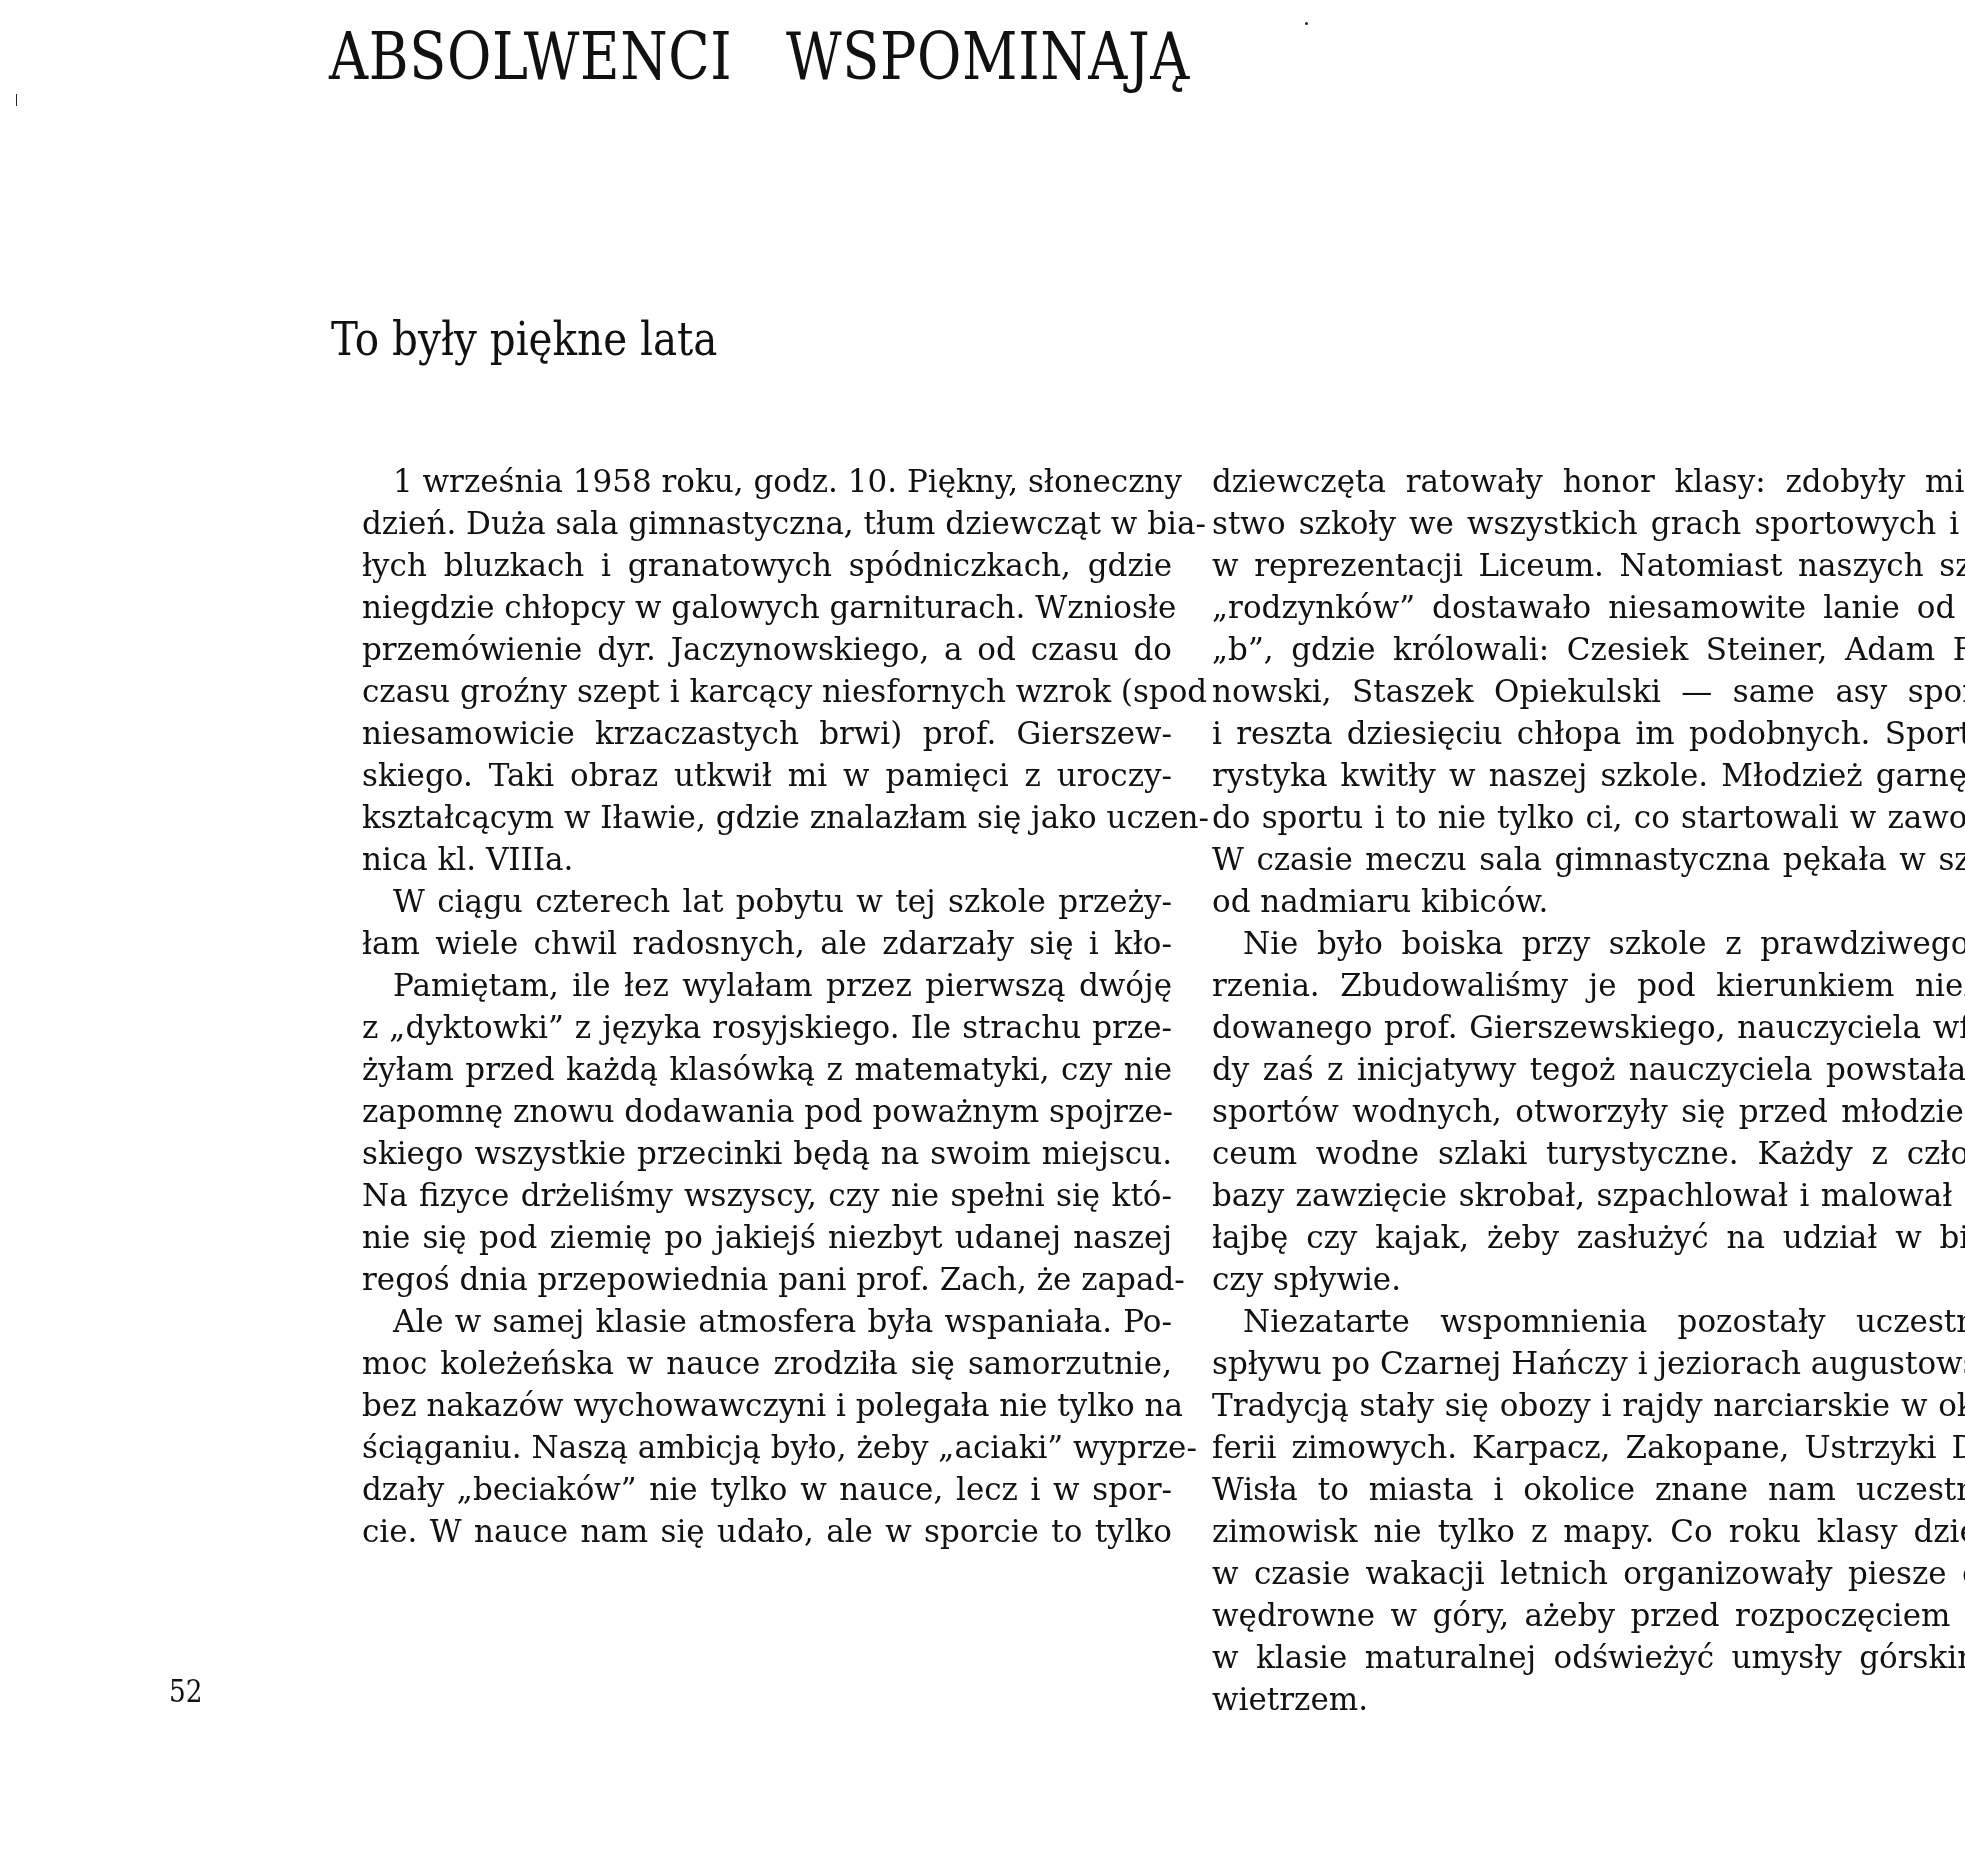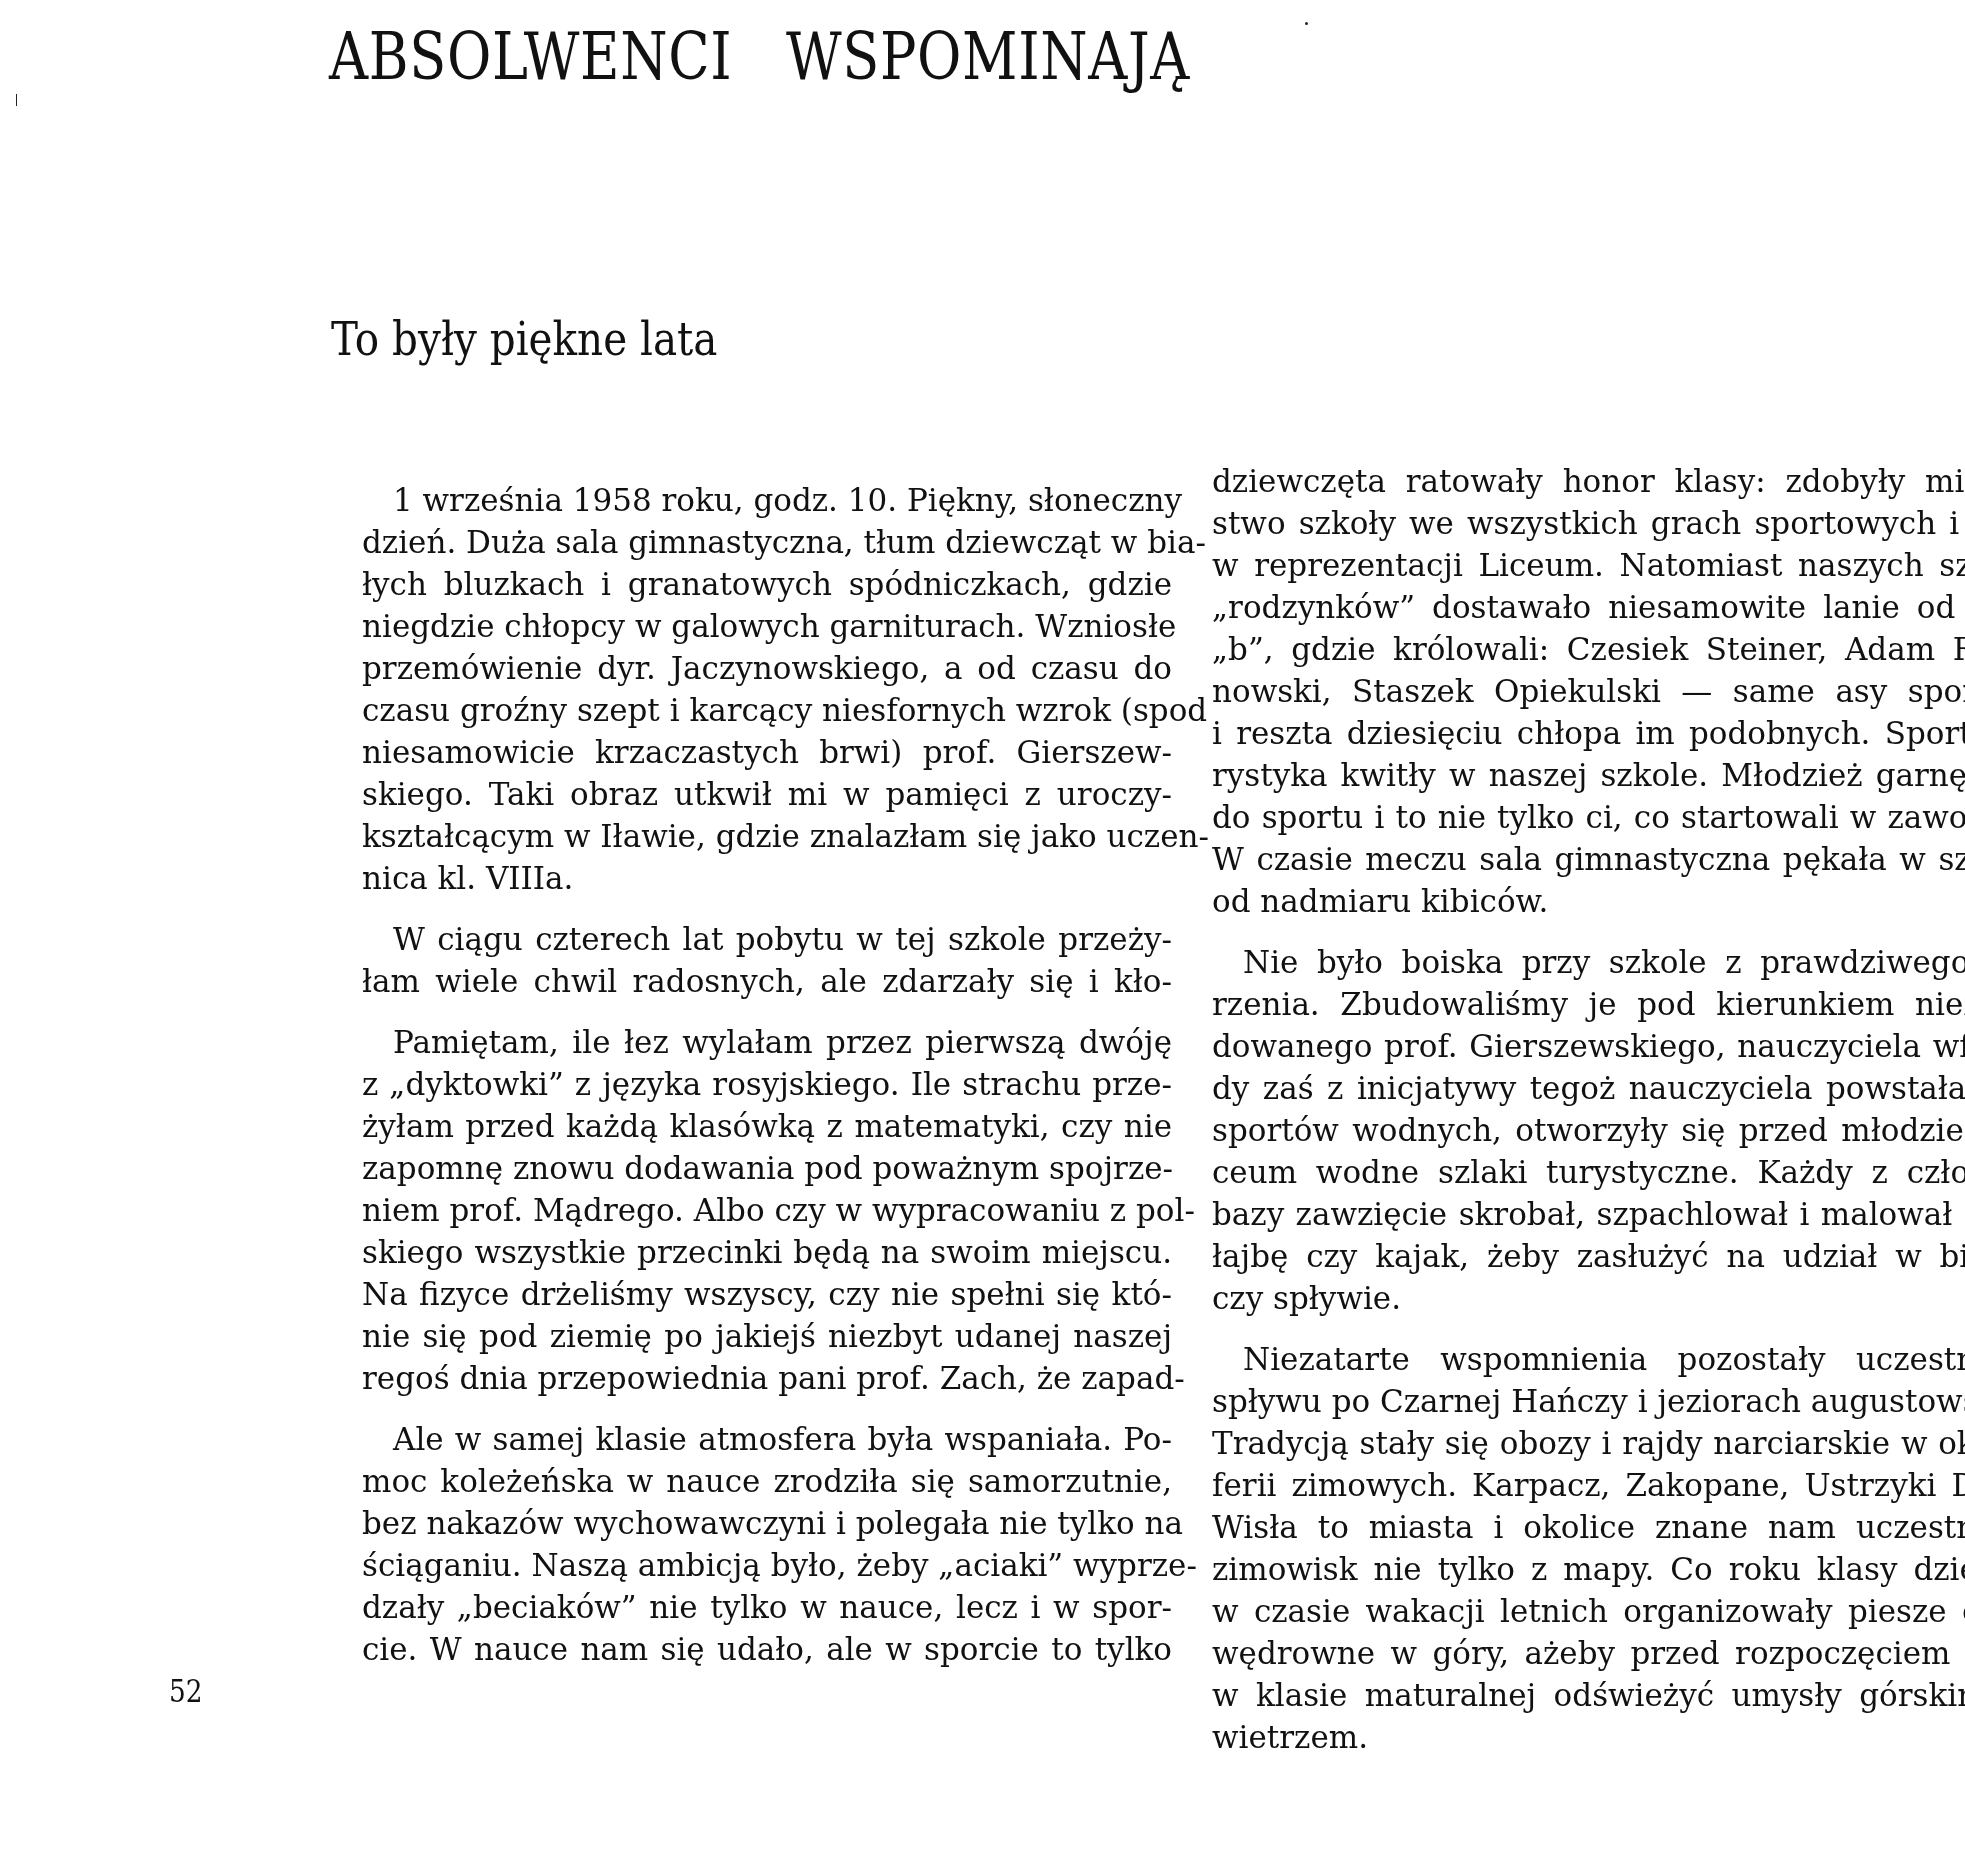--- a/index.html
+++ b/index.html
@@ -5,21 +5,21 @@
   html, body { margin: 0; padding: 0; background: #ffffff; }
   body { width: 2141px; height: 1872px; position: relative; overflow: hidden; }
   .page { position: absolute; left: 0; top: 0; width: 2141px; height: 1872px; background: #ffffff; color: #111; font-family: "DejaVu Serif", "Liberation Serif", serif; }
   .title { position: absolute; left: 329px; top: 24.4px; font-size: 66px; letter-spacing: 0.8px; font-weight: normal; white-space: pre; transform: scaleX(0.82); transform-origin: left top; line-height: 1; }
   .subtitle { position: absolute; left: 331px; top: 316px; font-size: 46px; white-space: nowrap; transform: scaleX(0.88); transform-origin: left top; line-height: 1; }
   .col { position: absolute; top: 460px; }
   .col-left { left: 362px; width: 810px; }
   .col-right { left: 1212px; width: 841px; }
   .line { height: 42px; line-height: 42px; font-size: 31px; white-space: nowrap; overflow: visible; text-align: justify; text-align-last: justify; }
   .line.last { text-align-last: left; }
-  .line.indent { padding-left: 31px; margin-top: 19px; }
+  .line.indent { padding-left: 31px; }
   .page-number { position: absolute; left: 169px; top: 1670px; font-size: 31px; line-height: 42px; transform: scaleX(0.85); transform-origin: left top; }
   .edge-mark { position: absolute; background: #222; }
 </style>
 </head>
 <body>
 
 <div class="page">
   <div class="title">ABSOLWENCI   WSPOMINAJĄ</div>
   <div class="subtitle">To były piękne lata</div>
 
@@ -33,21 +33,20 @@
       <div class="line">niesamowicie krzaczastych brwi) prof. Gierszew-</div>
       <div class="line">skiego. Taki obraz utkwił mi w pamięci z uroczy-</div>
       <div class="line">kształcącym w Iławie, gdzie znalazłam się jako uczen-</div>
       <div class="line last">nica kl. VIIIa.</div>
       <div class="line indent">W ciągu czterech lat pobytu w tej szkole przeży-</div>
       <div class="line">łam wiele chwil radosnych, ale zdarzały się i kło-</div>
       <div class="line indent">Pamiętam, ile łez wylałam przez pierwszą dwóję</div>
       <div class="line">z „dyktowki” z języka rosyjskiego. Ile strachu prze-</div>
       <div class="line">żyłam przed każdą klasówką z matematyki, czy nie</div>
       <div class="line">zapomnę znowu dodawania pod poważnym spojrze-</div>
-      <div class="line">niem prof. Mądrego. Albo czy w wypracowaniu z pol-</div>
       <div class="line">skiego wszystkie przecinki będą na swoim miejscu.</div>
       <div class="line">Na fizyce drżeliśmy wszyscy, czy nie spełni się któ-</div>
       <div class="line">nie się pod ziemię po jakiejś niezbyt udanej naszej</div>
       <div class="line">regoś dnia przepowiednia pani prof. Zach, że zapad-</div>
       <div class="line indent">Ale w samej klasie atmosfera była wspaniała. Po-</div>
       <div class="line">moc koleżeńska w nauce zrodziła się samorzutnie,</div>
       <div class="line">bez nakazów wychowawczyni i polegała nie tylko na</div>
       <div class="line">ściąganiu. Naszą ambicją było, żeby „aciaki” wyprze-</div>
       <div class="line">dzały „beciaków” nie tylko w nauce, lecz i w spor-</div>
       <div class="line">cie. W nauce nam się udało, ale w sporcie to tylko</div>

